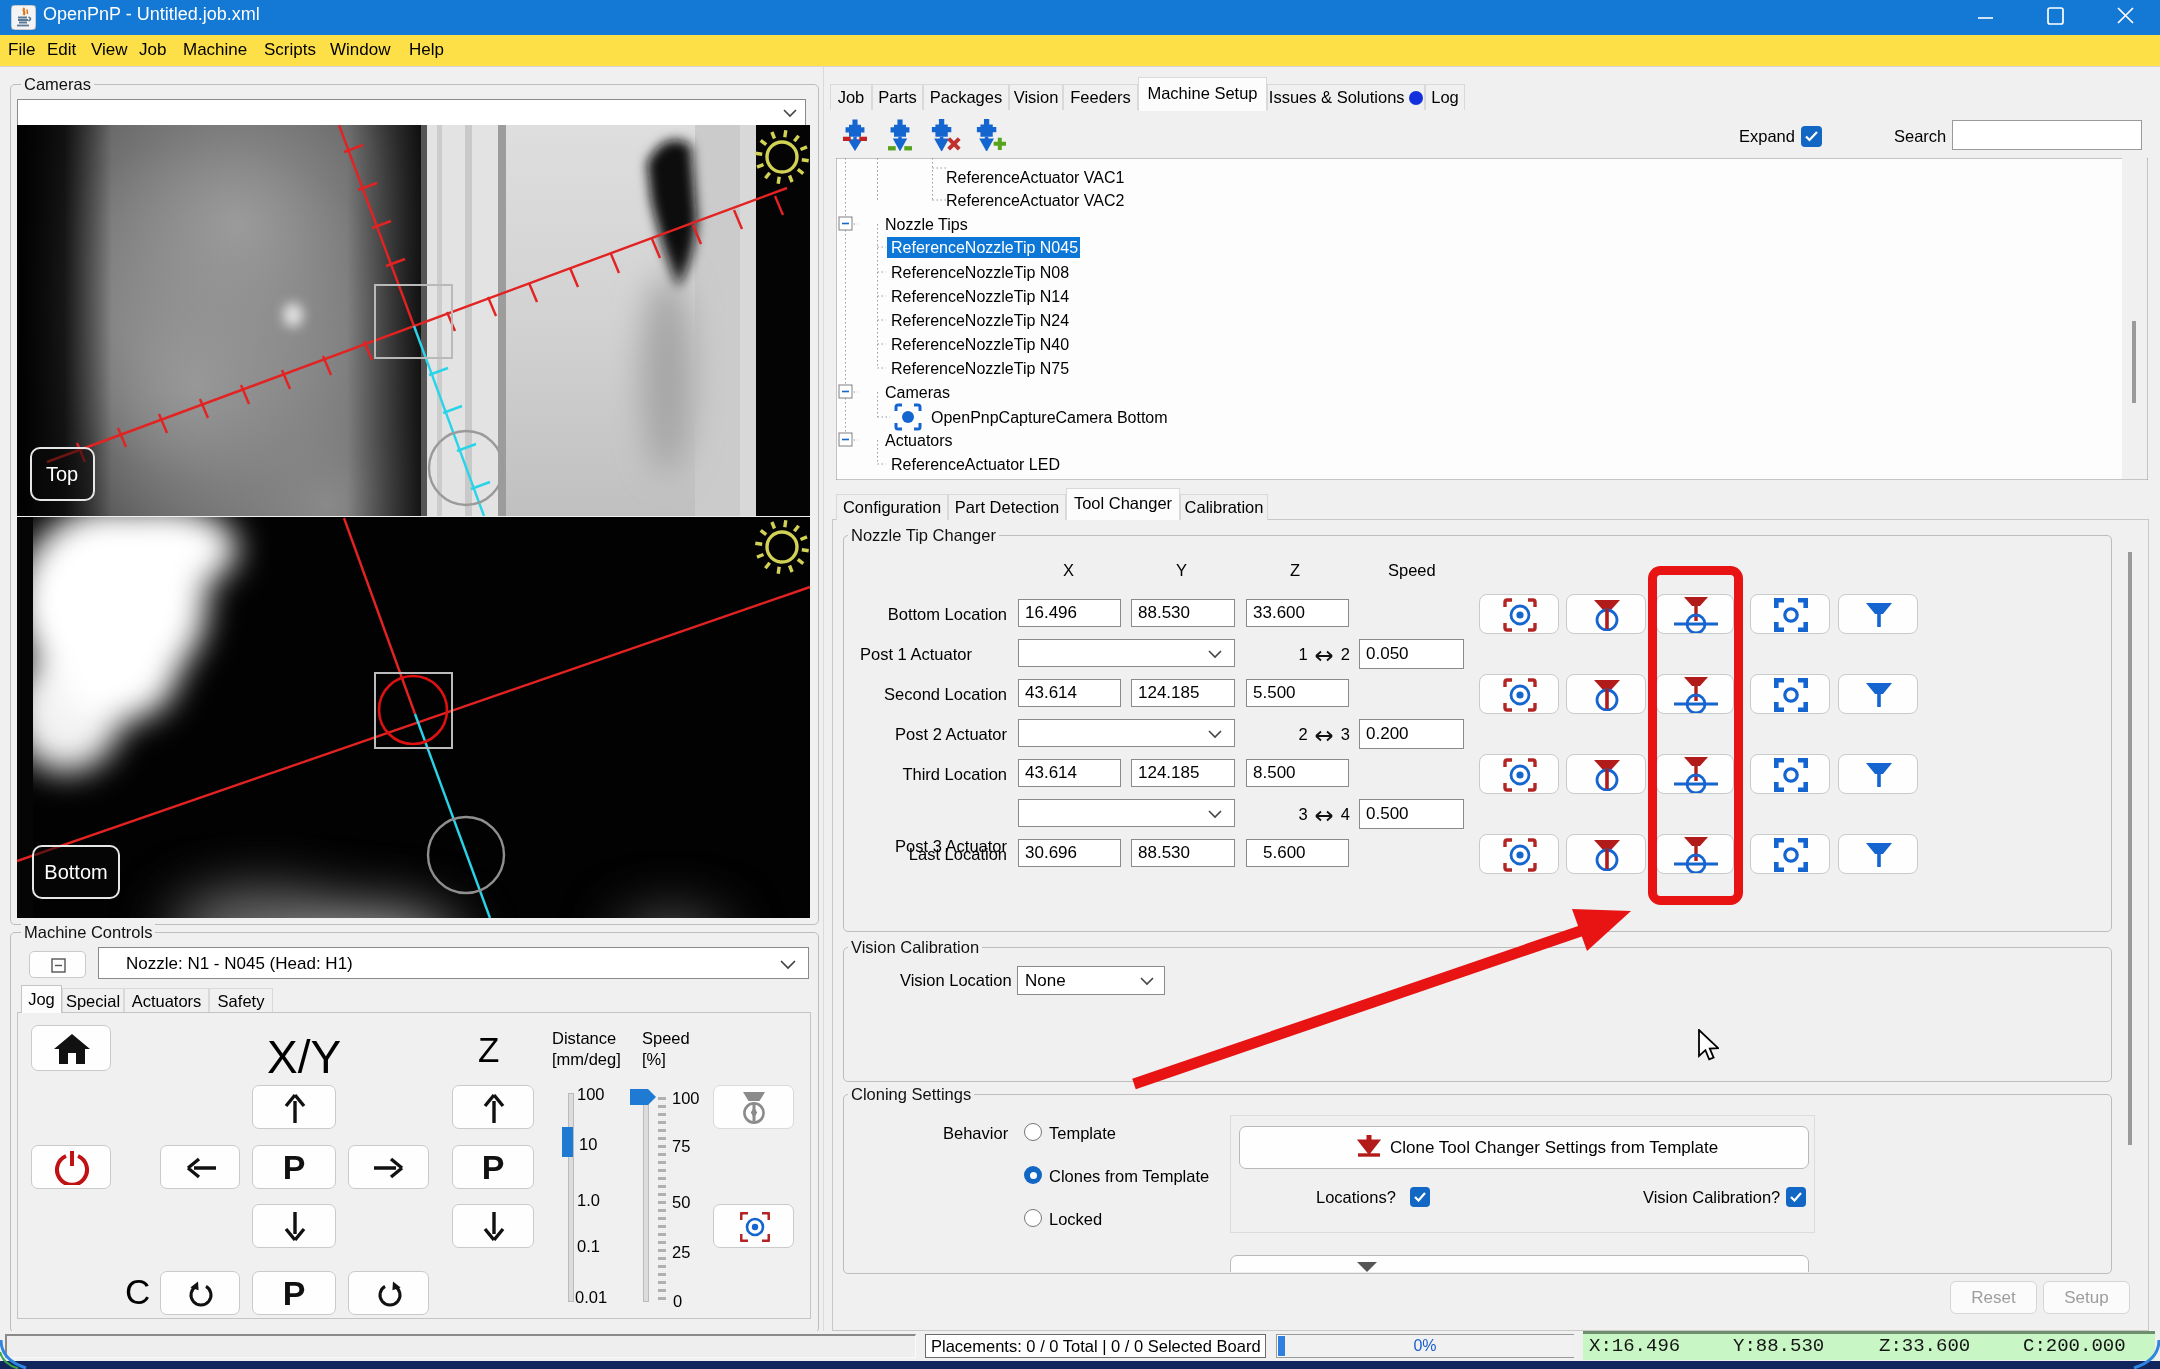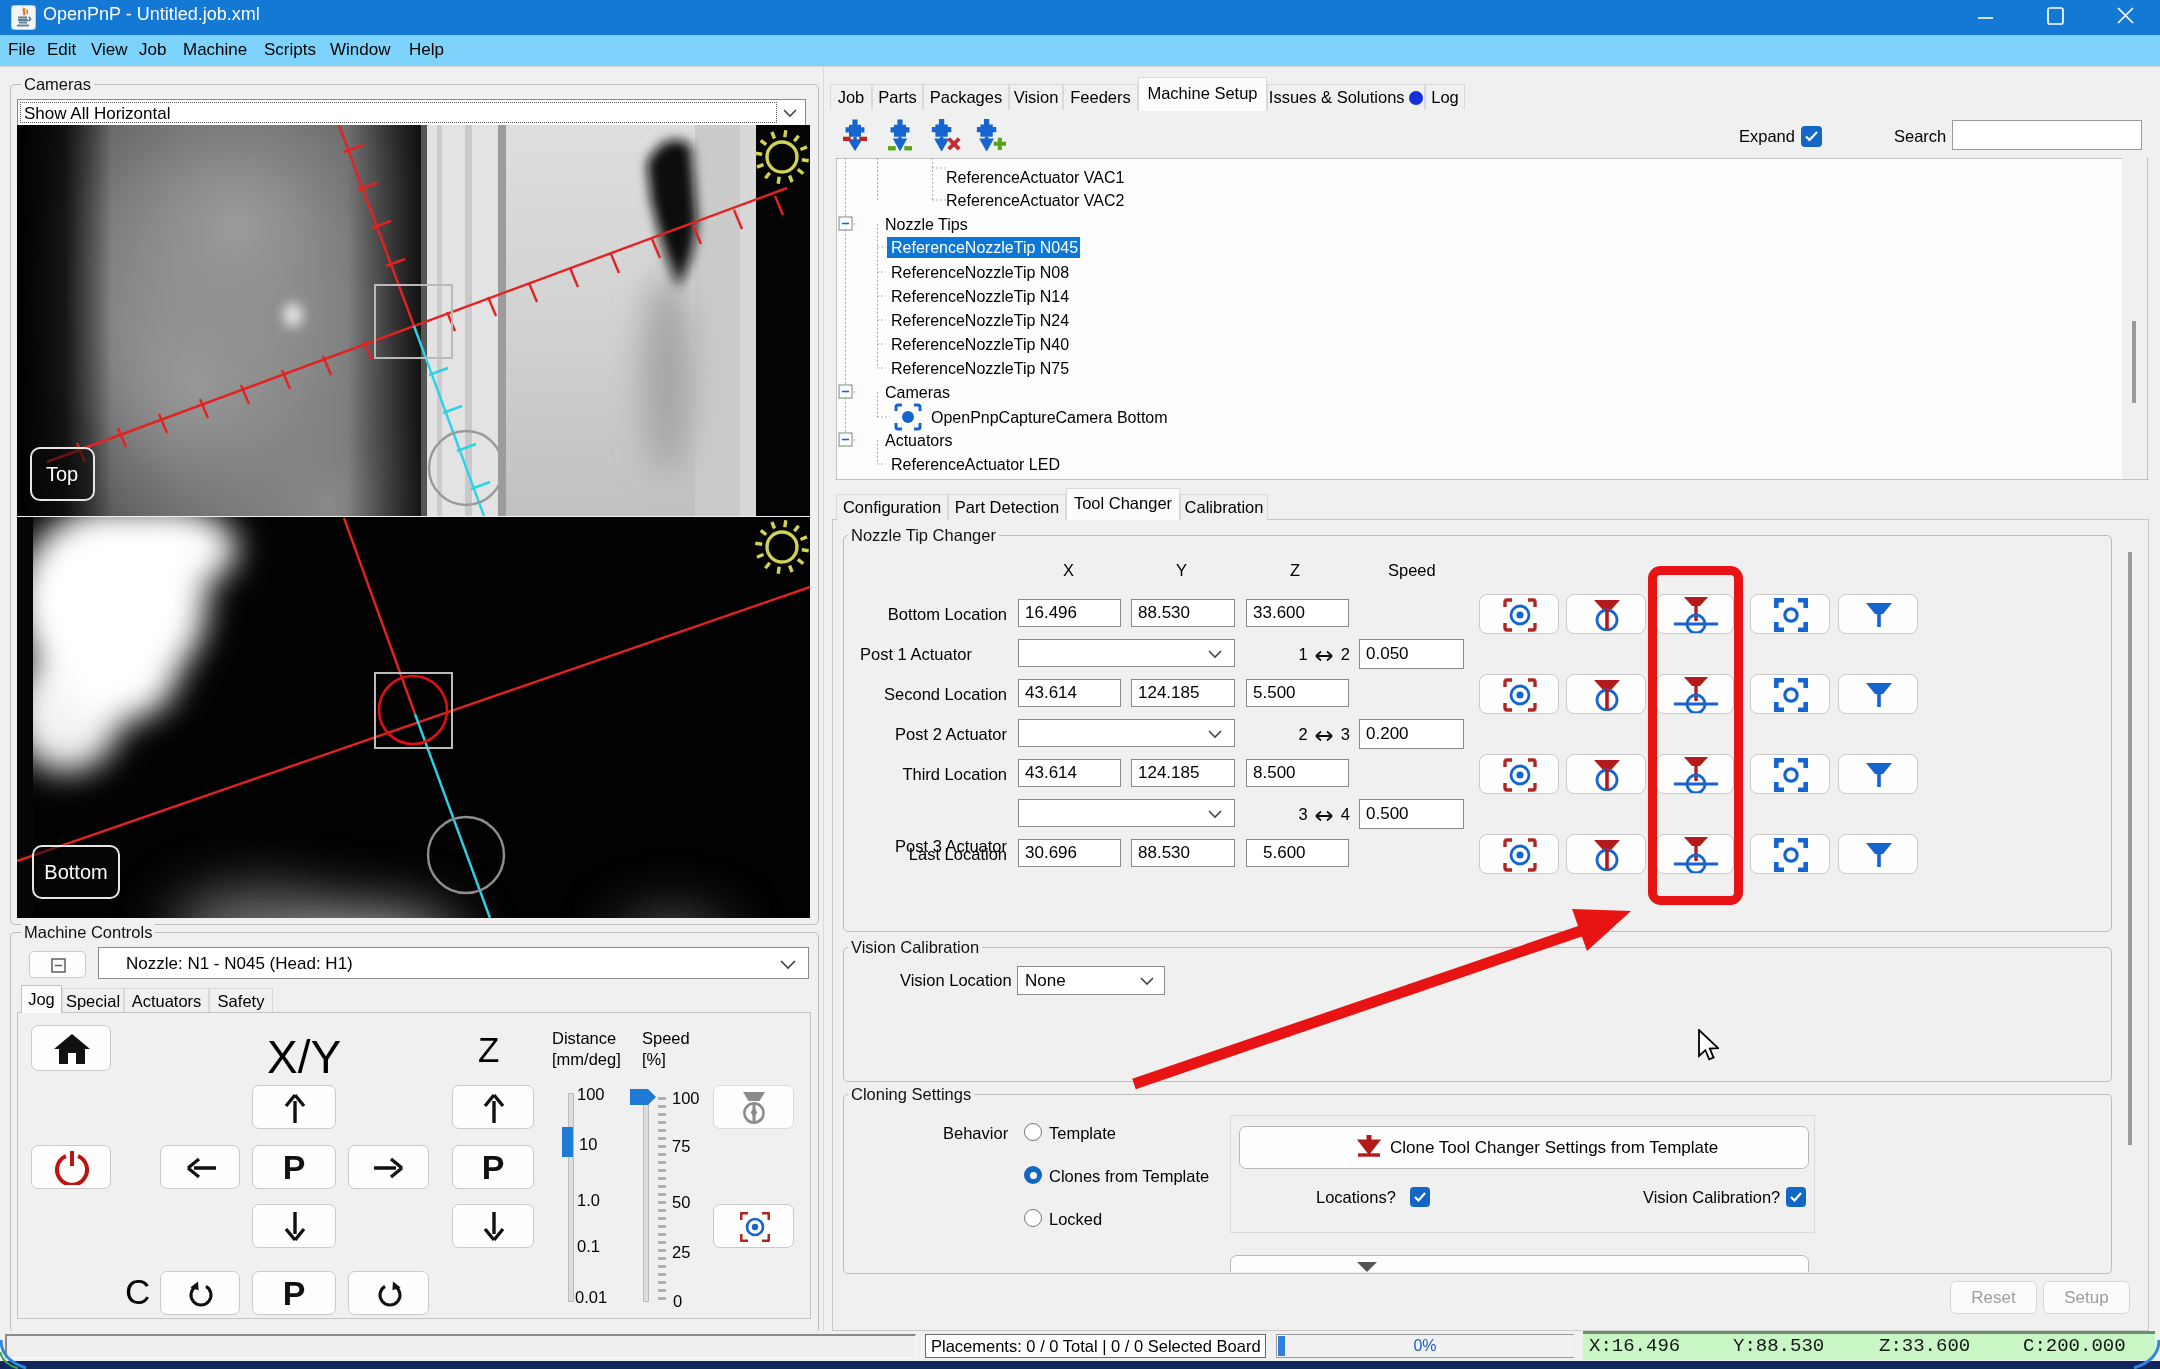--- a/index.html
+++ b/index.html
@@ -1,20 +1,20 @@
 <!DOCTYPE html>
 <html><head>
 <meta charset="utf-8">
 <style>
   html,body{margin:0;padding:0;}
   body{width:2160px;height:1369px;overflow:hidden;font-family:"Liberation Sans",sans-serif;background:#f0f0f0;}
   .abs{position:absolute;}
   #win{position:absolute;left:0;top:0;width:2160px;height:1369px;background:#f0f0f0;}
   #titlebar{position:absolute;left:0;top:0;width:2160px;height:35px;background:#1479d4;color:#fff;}
-  #menubar{position:absolute;left:0;top:35px;width:2160px;height:31px;background:#7dd3fc;border-bottom:1px solid #d5d5d5;}
+  #menubar{position:absolute;left:0;top:35px;width:2160px;height:31px;background:#fde047;border-bottom:1px solid #d5d5d5;}
   .menuitem{position:absolute;top:0;height:30px;line-height:30px;font-size:17px;color:#000;}
   .grp{position:absolute;border:1px solid #bcbcbc;border-radius:5px;}
   .grplabel{position:absolute;font-size:16.5px;color:#111;background:#f0f0f0;padding:0 3px;line-height:17px;}
   .btn{position:absolute;background:#fefefe;border:1px solid #cacaca;border-radius:7px;box-sizing:border-box;}
   .field{position:absolute;background:#fff;border:1px solid #8a8a8a;box-sizing:border-box;font-size:17px;color:#000;padding-left:6px;display:flex;align-items:center;}
   .combo{position:absolute;background:#fff;border:1px solid #8a8a8a;box-sizing:border-box;font-size:17px;color:#000;}
   .lbl{position:absolute;font-size:16.5px;color:#000;white-space:nowrap;}
   .tab{position:absolute;box-sizing:border-box;border:1px solid #d9d9d9;border-bottom:none;background:#f0f0f0;font-size:16.5px;color:#000;text-align:center;}
   .tabsel{background:#fcfcfc;}
 </style>
@@ -52,21 +52,20 @@
     <div class="menuitem" style="left:264px;">Scripts</div>
     <div class="menuitem" style="left:330px;">Window</div>
     <div class="menuitem" style="left:409px;">Help</div>
   </div>
 
   <div id="leftpanel">
 
     <div class="grp" style="left:10px;top:84px;width:807px;height:839px;"></div>
     <div class="grplabel" style="left:21px;top:76px;">Cameras</div>
     <div class="combo" style="left:17px;top:99px;width:789px;height:27px;">
-      <div style="position:absolute;left:2px;top:2px;right:28px;bottom:2px;border:1px dotted #555;line-height:21px;padding-left:3px;">Show All Horizontal</div>
       <svg class="abs" style="right:8px;top:9px" width="14" height="9" viewBox="0 0 14 9">
           <path d="M1 1 L7 7 L13 1" fill="none" stroke="#444" stroke-width="1.6"></path>
         </svg>
     </div>
 
     <svg class="abs" style="left:17px;top:125px;" width="793" height="391" viewBox="0 0 793 391">
       <defs>
         <filter id="b30" x="-60%" y="-60%" width="220%" height="220%">
             <feGaussianBlur stdDeviation="30"></feGaussianBlur>
           </filter>

